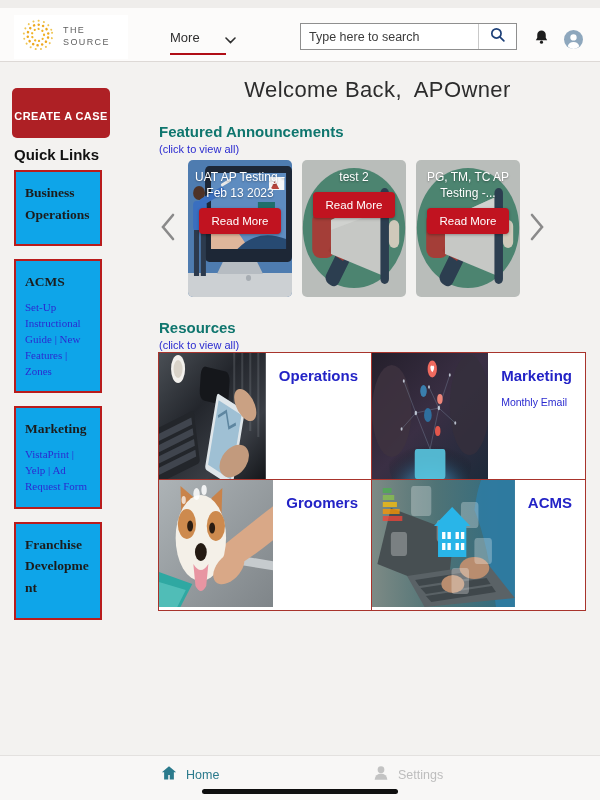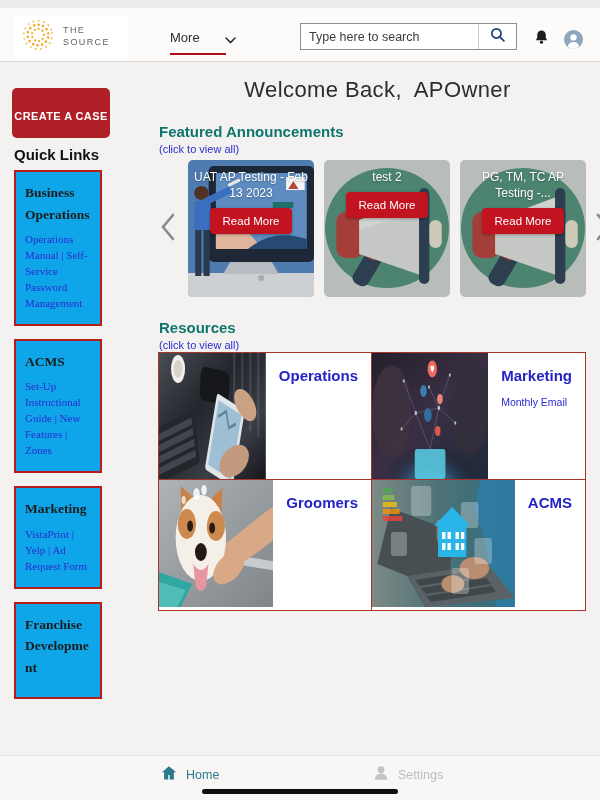--- a/index.html
+++ b/index.html
@@ -39,21 +39,21 @@
     color:#2c2c2c; letter-spacing:.4px; white-space:pre; }
   .sec-title { position:absolute; left:4px; font-size:15px; font-weight:bold; color:#0f766e; }
   .sec-viewall { position:absolute; left:4px; font-size:11px; color:#2b2bd0; cursor:pointer; }
   .ann-title { top:61px; } .ann-viewall { top:81px; }
   .res-title { top:257px; } .res-viewall { top:277px; }
   
   .carousel { position:absolute; top:97px; left:0; width:445px; height:138px; display:flex; align-items:center; }
   .chev { background:none; border:none; padding:0 4px; cursor:pointer; display:flex; align-items:center; }
   .chev-left { margin-left:2px; margin-right:9px; }
   .chev-right { margin-left:6px; }
-  .ann-card { position:relative; width:126px; height:137px; border-radius:5px; overflow:hidden; flex:0 0 auto; cursor:pointer; }
+  .ann-card { position:relative; width:104px; height:137px; border-radius:5px; overflow:hidden; flex:0 0 auto; cursor:pointer; }
   .ann-card + .ann-card { margin-left:10px; }
   .ann-card svg.bgart { position:absolute; inset:0; width:100%; height:100%; }
   .ann-overlay { position:absolute; inset:0; display:flex; flex-direction:column; align-items:center; padding-top:9px; }
   .ann-card-title { font-size:12px; color:#fff; text-align:center; line-height:1.35; padding:0 5px; text-shadow:0 1px 2px rgba(0,0,0,.35); }
   .read-more { margin-top:7px; background:#c11320; color:#fff; border:none; border-radius:4px; font-size:11.5px;
     padding:7px 13px; cursor:pointer; box-shadow:0 1px 3px rgba(0,0,0,.3); font-family:"Liberation Sans",sans-serif; }
   
   .res-grid { position:absolute; top:290px; left:3px; width:428px; border:1px solid #a8342c; display:grid;
     grid-template-columns:1fr 1fr; background:#fff; }
   .res-cell { display:flex; cursor:pointer; }
@@ -139,21 +139,20 @@
     </span>
   </div>
 </div>
 
 <div class="sidebar">
   <button class="create-case">CREATE A CASE</button>
   <div class="quick-links-title">Quick Links</div>
   <div class="qboxes">
     <div class="qbox">
       <div class="qbox-title">Business Operations</div>
-      <div class="qbox-links">Operations Manual | Self-Service Password Management</div>
     </div>
     <div class="qbox">
       <div class="qbox-title">ACMS</div>
       <div class="qbox-links">Set-Up Instructional Guide | New Features | Zones</div>
     </div>
     <div class="qbox">
       <div class="qbox-title">Marketing</div>
       <div class="qbox-links">VistaPrint | Yelp | Ad Request Form</div>
     </div>
     <div class="qbox">

